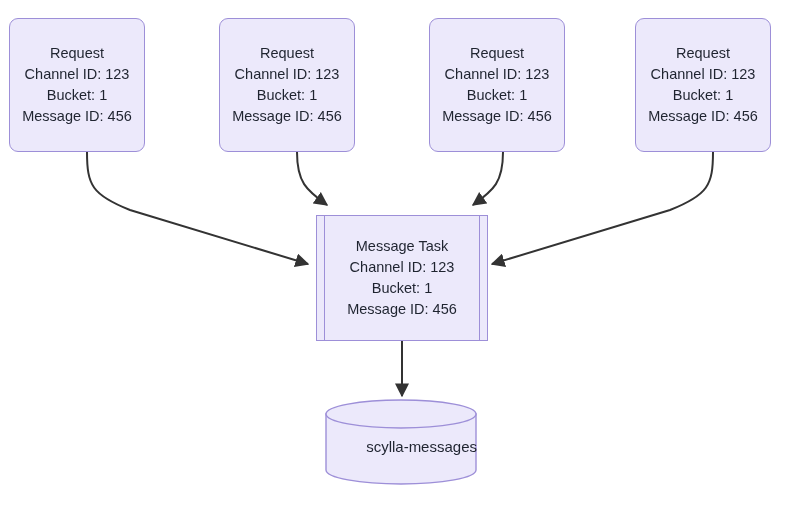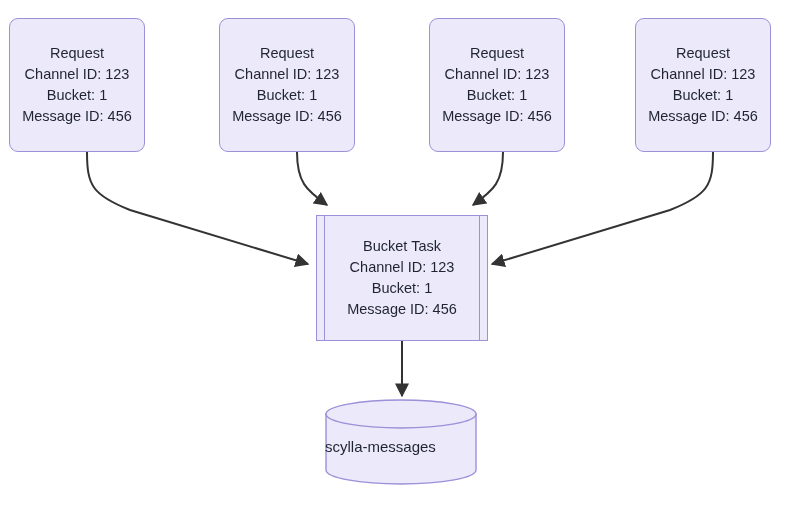--- a/index.html
+++ b/index.html
@@ -75,21 +75,21 @@
   .db-node {
     position: absolute;
     width: 152px;
     height: 86px;
   }
   .db-label {
     position: absolute;
     left: 0;
     right: 0;
     top: 38px;
-    text-align: left;
+    text-align: right;
     font-size: 15px;
     line-height: 20px;
     color: #1f2430;
     white-space: nowrap;
     pointer-events: none;
   }
 
   
   #edges {
     position: absolute;
@@ -150,21 +150,21 @@
   </div>
 
   <div class="node request-node" style="left:635px; top:18px;">
     <div class="node-line">Request</div>
     <div class="node-line">Channel ID: 123</div>
     <div class="node-line">Bucket: 1</div>
     <div class="node-line">Message ID: 456</div>
   </div>
 
   <div class="node worker-node" style="left:316px; top:215px;">
-    <div class="node-line">Bucket Task</div>
+    <div class="node-line">Message Task</div>
     <div class="node-line">Channel ID: 123</div>
     <div class="node-line">Bucket: 1</div>
     <div class="node-line">Message ID: 456</div>
   </div>
 
   <div class="db-node" style="left:325px; top:399px;">
     <svg width="152" height="86" viewBox="0 0 152 86" xmlns="http://www.w3.org/2000/svg">
       <path d="M 1,15 L 1,71 A 75,14 0 0 0 151,71 L 151,15 Z" fill="#ECE9FB" stroke="#9D8FD8" stroke-width="1.4"></path>
       <ellipse cx="76" cy="15" rx="75" ry="14" fill="#ECE9FB" stroke="#9D8FD8" stroke-width="1.4"></ellipse>
     </svg>

